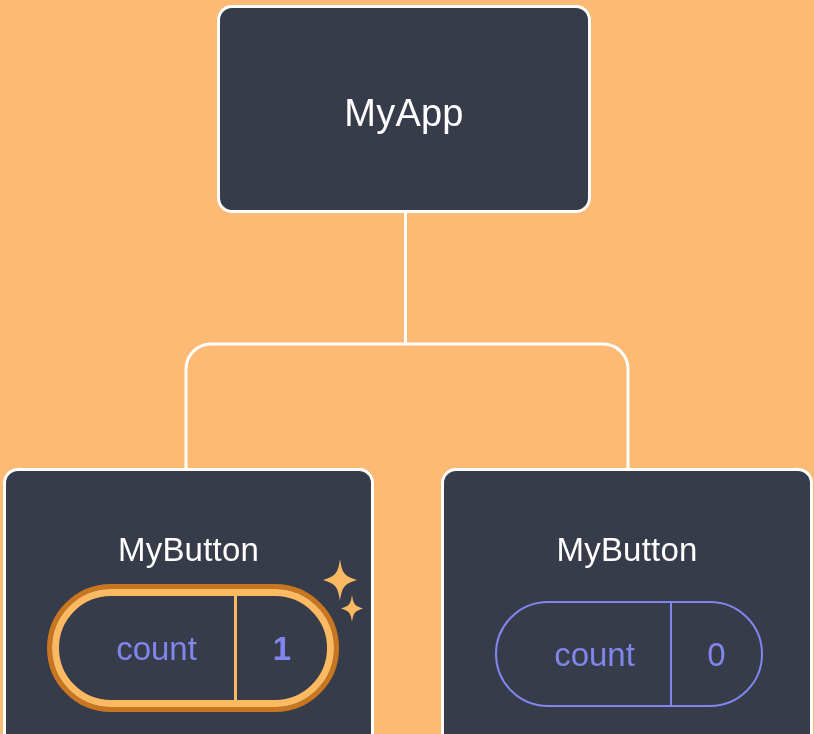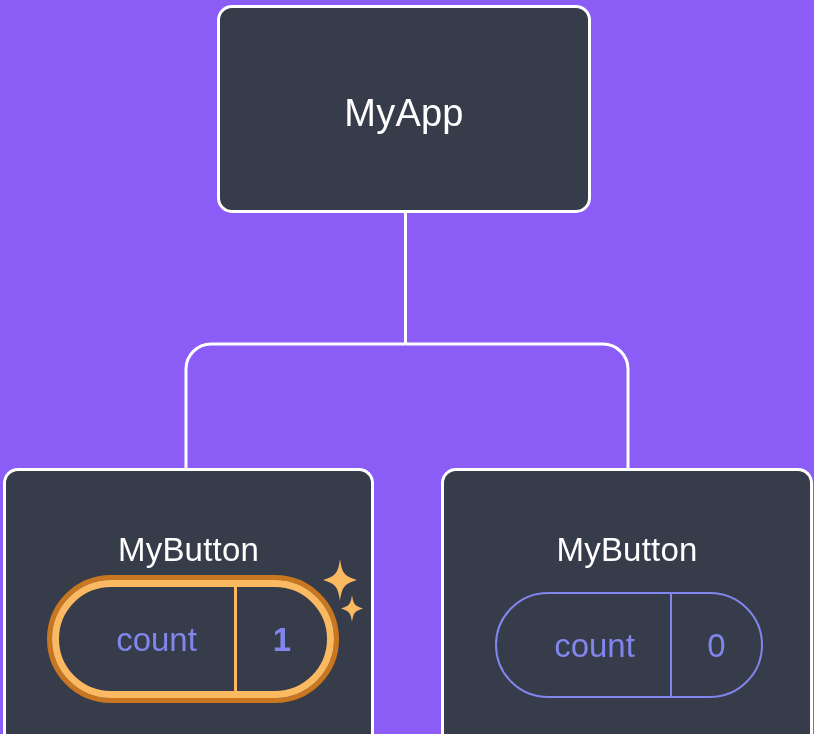--- a/index.html
+++ b/index.html
@@ -10,21 +10,21 @@
     width: 814px;
     height: 734px;
     overflow: hidden;
     font-family: "Liberation Sans", "DejaVu Sans", sans-serif;
   }
 
   #canvas {
     position: relative;
     width: 814px;
     height: 734px;
-    background: #8b5cf6;
+    background: #fdba74;
   }
 
   
   #connectors {
     position: absolute;
     left: 0;
     top: 0;
     width: 814px;
     height: 734px;
     pointer-events: none;
@@ -87,20 +87,21 @@
     top: 60px;
     font-size: 33px;
   }
 
   
   .pill {
     position: absolute;
     box-sizing: border-box;
     display: flex;
     align-items: stretch;
+    margin-top: 9px;
   }
 
   
   .pill-plain {
     left: 51px;
     top: 121px;
     width: 268px;
     height: 106px;
     border: 2px solid #8186ec;
     border-radius: 53px;

